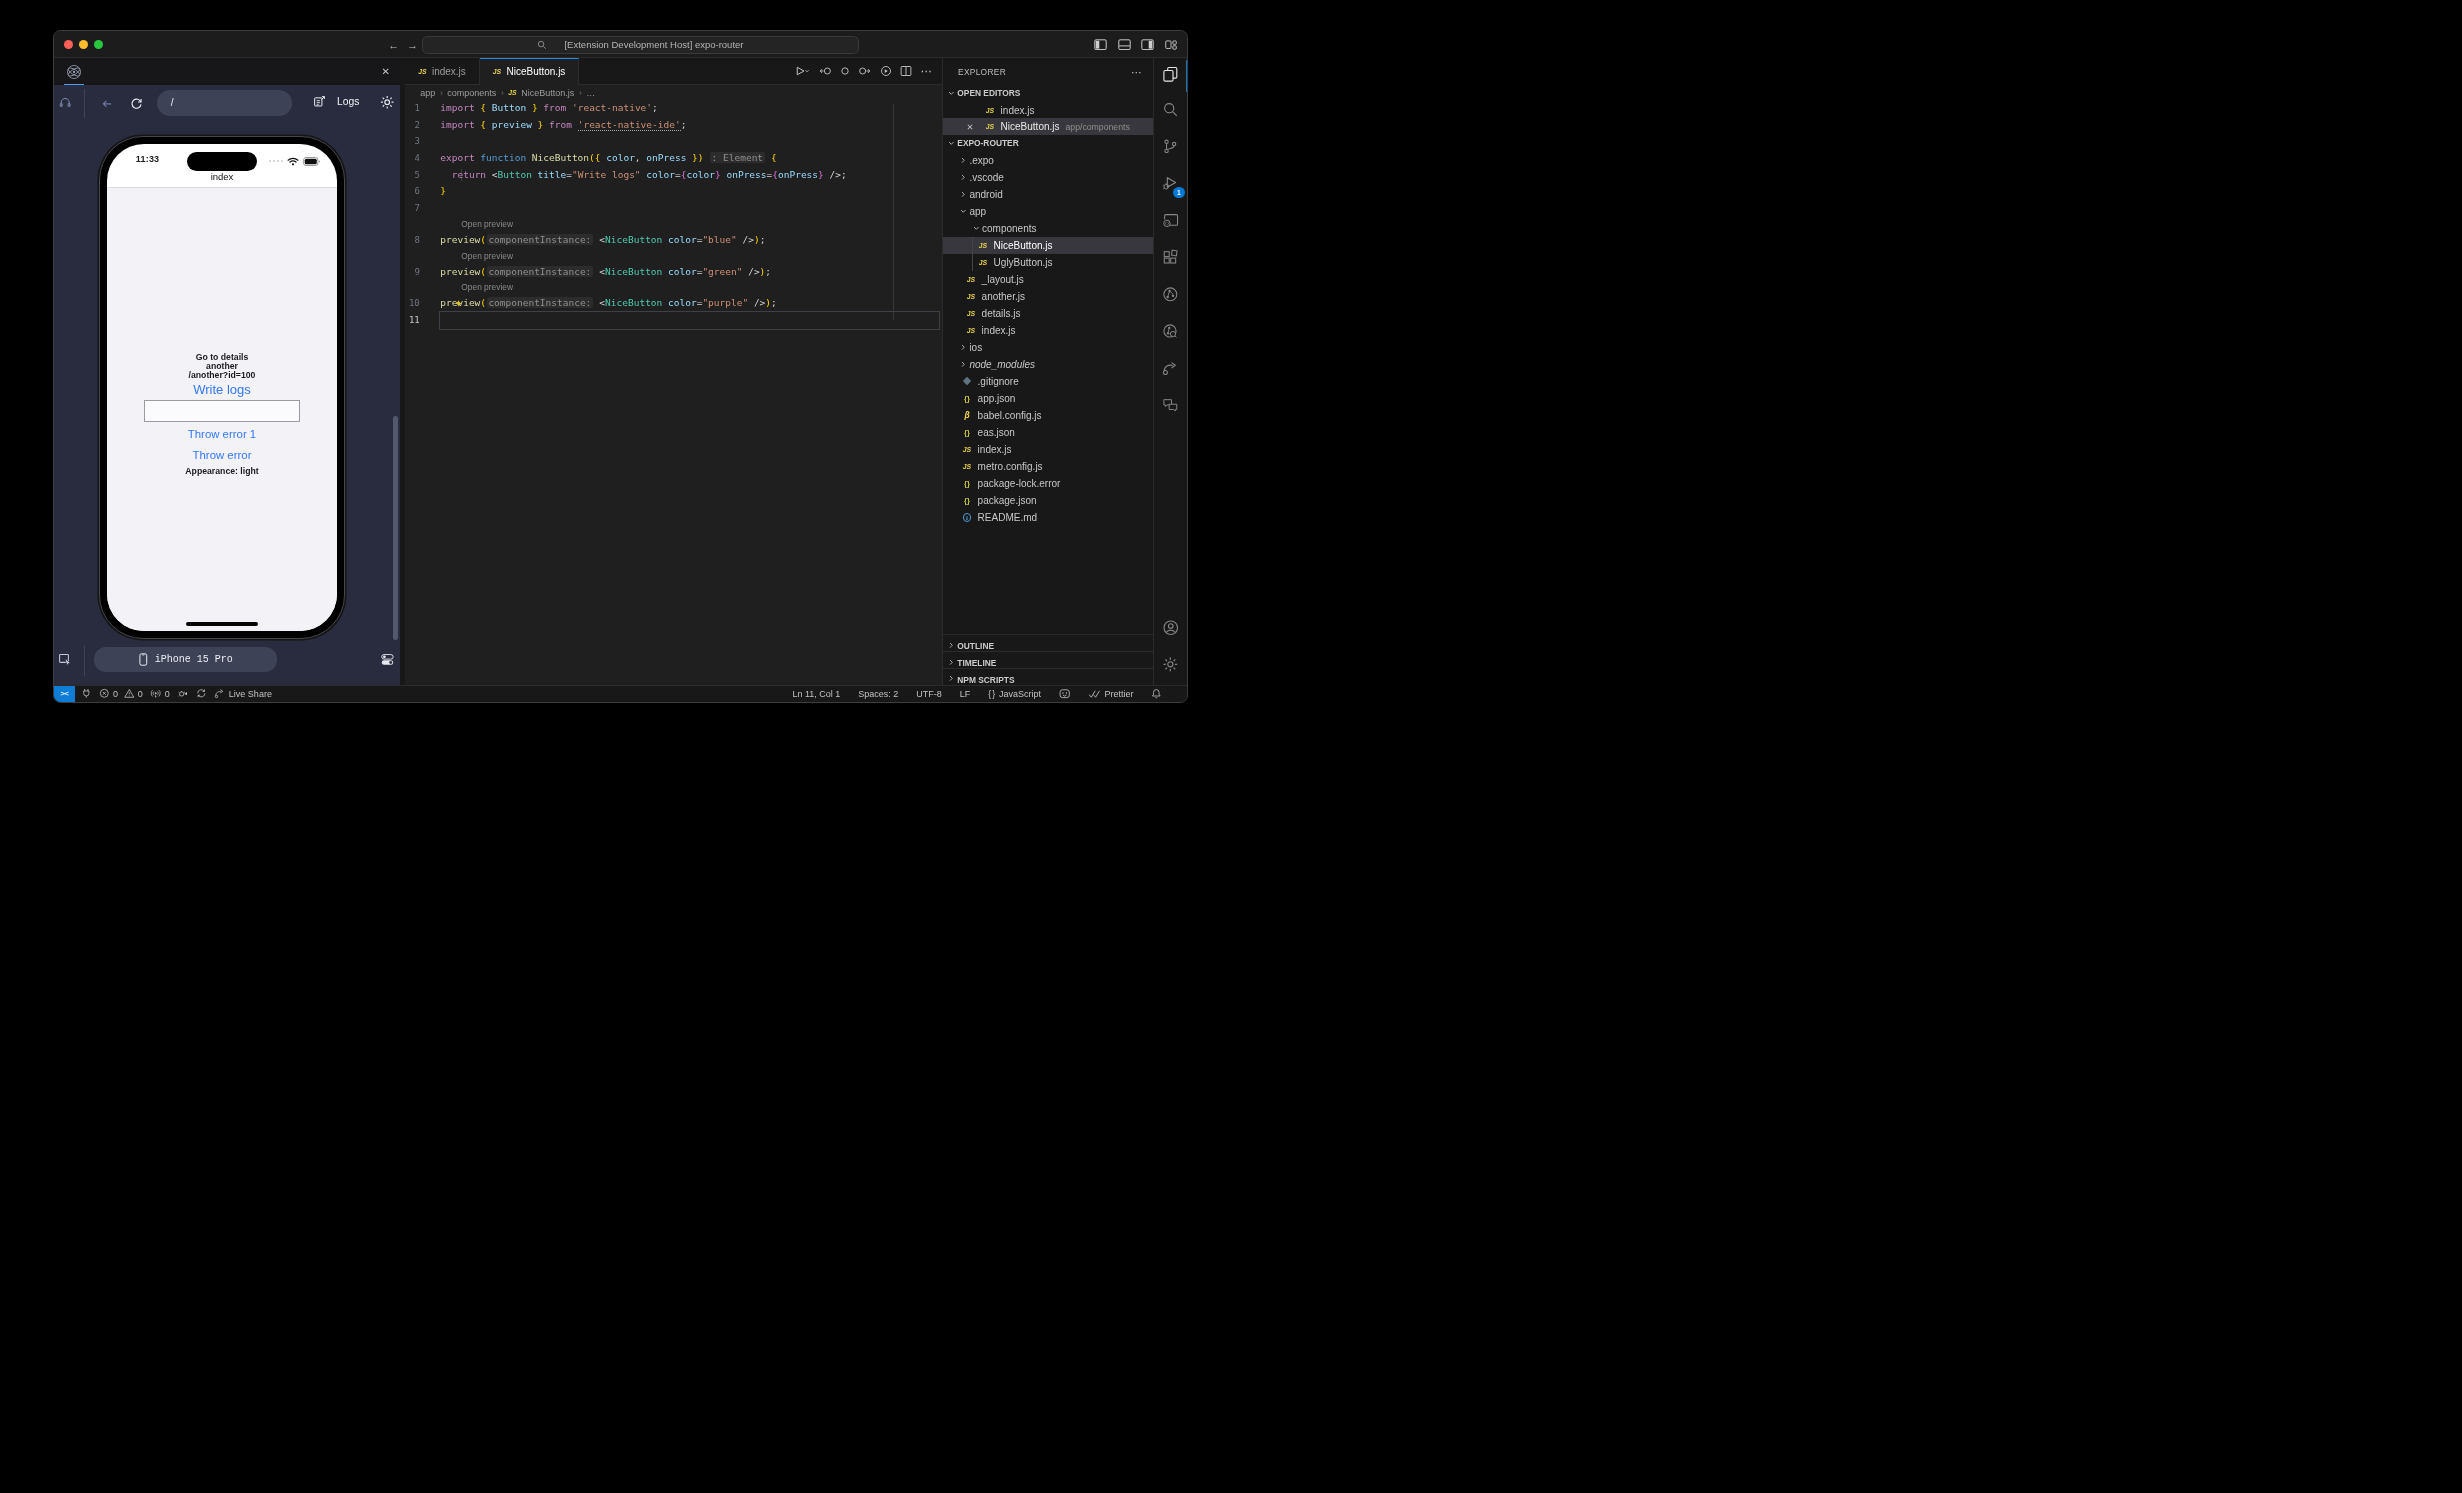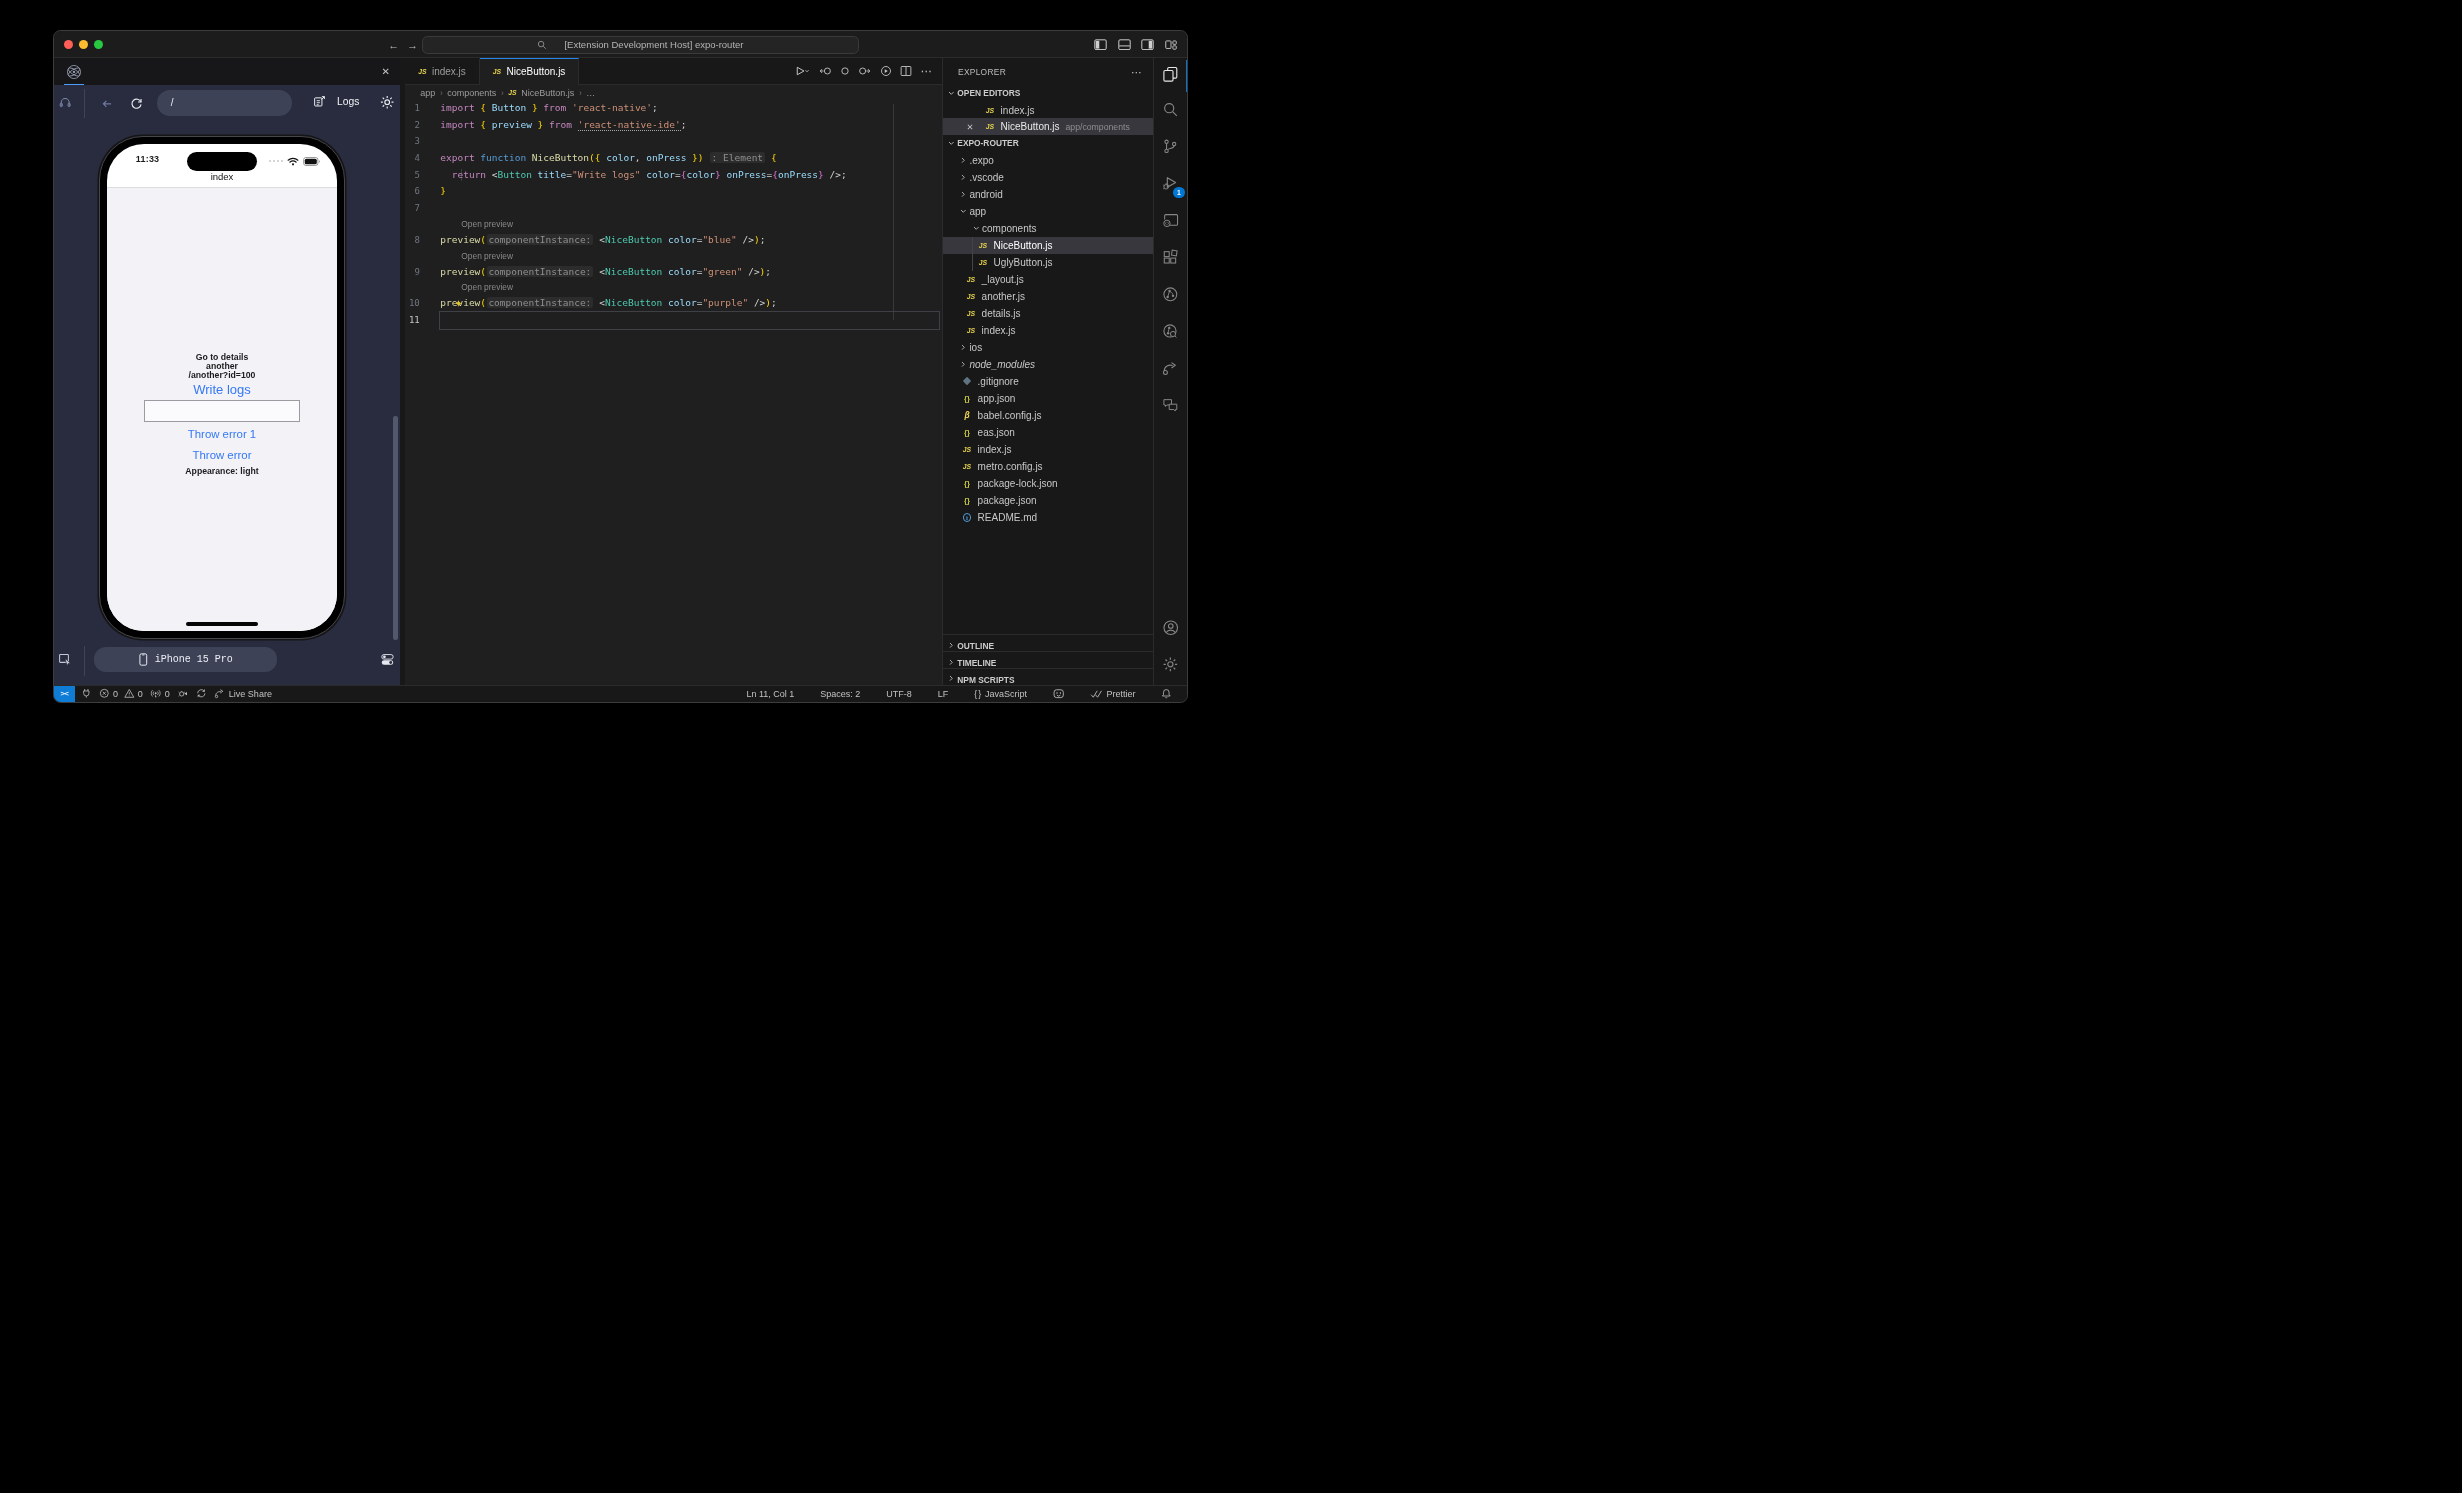--- a/index.html
+++ b/index.html
@@ -140,21 +140,21 @@
     justify-content:center; }
   .ab-bottom { margin-top:auto; margin-bottom:1.5px; }
 
   
   .statusbar { height:17.5px; flex:none; background:#181818; border-top:0.8px solid #2b2b2b;
     display:flex; align-items:center; font-size:9px; color:#c2c2c2; }
   .remote { width:20.5px; height:100%; background:#0f7cd6; color:#fff; display:flex; align-items:center;
     justify-content:center; font-size:7.6px; font-family:"DejaVu Sans Mono",monospace; letter-spacing:-0.8px; flex:none;}
   .sb-item { display:flex; align-items:center; gap:3px; padding:0 3.8px; height:100%; }
   .sb-left { display:flex; align-items:center; padding-left:3px; }
-  .sb-right { margin-left:auto; display:flex; align-items:center; gap:20px; padding-right:12px; }
+  .sb-right { margin-left:auto; display:flex; align-items:center; gap:12px; padding-right:22px; }
   .sb-right .sb-item { padding:0 3px; }
 </style>
 </head>
 <body>
 
 <div class="window">
 
   <div class="titlebar">
     <div class="lights">
       <span class="light" style="background:#ff5f57"></span>
@@ -550,21 +550,21 @@
           <div class="trow" style="padding-left: 18px;">
             <span class="fic fic-js">JS</span>
             <span class="tlabel">index.js</span>
           </div>
           <div class="trow" style="padding-left: 18px;">
             <span class="fic fic-js">JS</span>
             <span class="tlabel">metro.config.js</span>
           </div>
           <div class="trow" style="padding-left: 18px;">
             <span class="fic fic-json">{}</span>
-            <span class="tlabel">package-lock.json</span>
+            <span class="tlabel">package-lock.error</span>
           </div>
           <div class="trow" style="padding-left: 18px;">
             <span class="fic fic-json">{}</span>
             <span class="tlabel">package.json</span>
           </div>
           <div class="trow" style="padding-left: 18px;">
             <span class="fic fic-info">
               <b>i</b>
             </span>
             <span class="tlabel">README.md</span>

